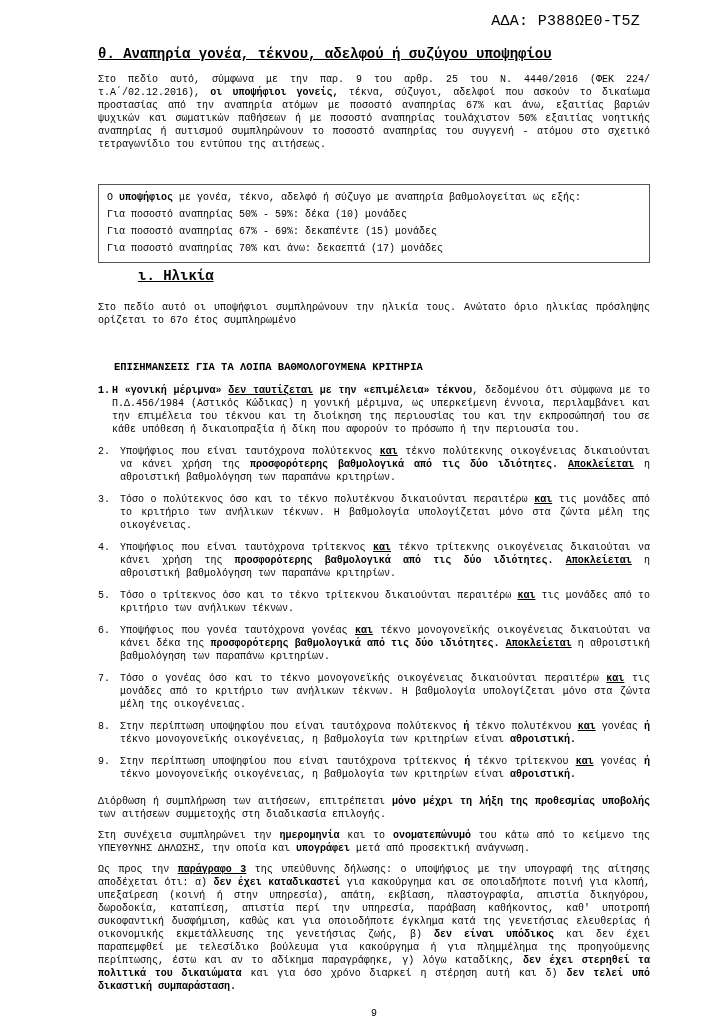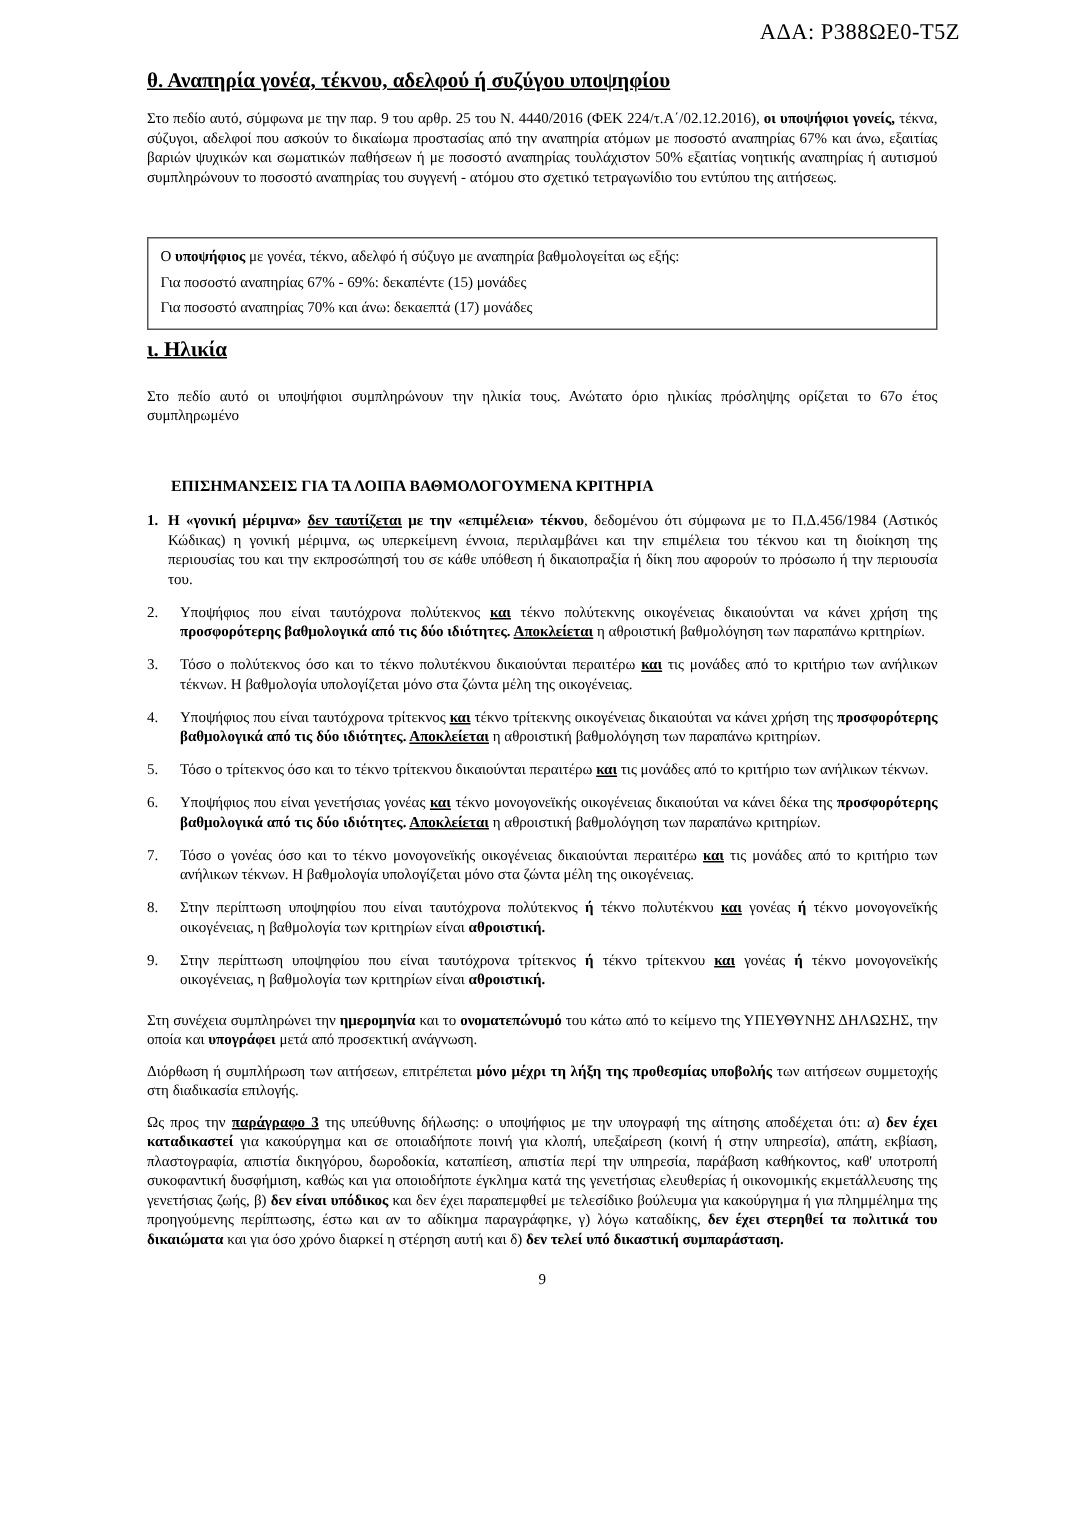--- a/index.html
+++ b/index.html
@@ -3,25 +3,25 @@
 <meta charset="utf-8">
 <style>
   html,body { margin:0; padding:0; background:#ffffff; }
   .page {
     position: relative;
     width: 724px;
     height: 1024px;
     margin: 0 auto;
     background: #ffffff;
     color: #000000;
-    font-family: Liberation Serif, serif;
+    font-family: Liberation Mono, monospace;
     font-size: 10px;
     line-height: 13px;
     box-sizing: border-box;
-    padding: 48px 99px 0 98px;
+    padding: 48px 74px 0 98px;
     overflow: hidden;
   }
   .b { font-weight: bold; }
   .u { text-decoration: underline; }
   .ada {
     position: absolute;
     top: 13px;
     right: 84px;
     font-size: 15px;
     line-height: 18px;
@@ -35,21 +35,21 @@
   }
   .para { margin: 0; text-align: justify; }
   .intro { margin-bottom: 33px; }
   .score-box {
     border: 1px solid #555555;
     padding: 6px 8px 7px 8px;
     margin-bottom: 7px;
   }
   .box-line { margin: 0 0 4px 0; text-align: left; }
   .box-line:last-child { margin-bottom: 0; }
-  .age-heading { margin-top: 0; margin-bottom: 18px; }
+  .age-heading { margin-top: 0; margin-bottom: 18px; margin-left: 40px; }
   .age-para { margin-bottom: 34px; }
   .notes-title {
     font-weight: bold;
     font-size: 10.5px;
     margin: 0 0 10px 16px;
   }
   ul.notes-list { list-style: none; margin: 0 0 14px 0; padding: 0; }
   .note-item { display: flex; margin-bottom: 9px; }
   .note-item .num { flex: 0 0 22px; }
   .note-item:first-child .num { flex-basis: 14px; font-weight: bold; }
@@ -67,20 +67,21 @@
 <div class="page">
 
   <div class="ada">ΑΔΑ: Ρ388ΩΕ0-Τ5Ζ</div>
 
   <h2 class="sec-heading">θ. Αναπηρία γονέα, τέκνου, αδελφού ή συζύγου υποψηφίου</h2>
 
   <p class="para intro"><span>Στο πεδίο αυτό, σύμφωνα με την παρ. 9 του αρθρ. 25 του Ν. 4440/2016 (ΦΕΚ 224/τ.Α΄/02.12.2016), </span><span class="b">οι υποψήφιοι γονείς,</span><span> τέκνα, σύζυγοι, αδελφοί που ασκούν το δικαίωμα προστασίας από την αναπηρία ατόμων με ποσοστό αναπηρίας 67% και άνω, εξαιτίας βαριών ψυχικών και σωματικών παθήσεων ή με ποσοστό αναπηρίας τουλάχιστον 50% εξαιτίας νοητικής αναπηρίας ή αυτισμού συμπληρώνουν το ποσοστό αναπηρίας του συγγενή - ατόμου στο σχετικό τετραγωνίδιο του εντύπου της αιτήσεως.</span></p>
 
   <div class="score-box">
     <p class="box-line"><span>Ο </span><span class="b">υποψήφιος</span><span> με γονέα, τέκνο, αδελφό ή σύζυγο με αναπηρία βαθμολογείται ως εξής:</span></p>
+    <p class="box-line"><span>Για ποσοστό αναπηρίας 50% - 59%: δέκα (10) μονάδες</span></p>
     <p class="box-line"><span>Για ποσοστό αναπηρίας 67% - 69%: δεκαπέντε (15) μονάδες</span></p>
     <p class="box-line"><span>Για ποσοστό αναπηρίας 70% και άνω: δεκαεπτά (17) μονάδες</span></p>
   </div>
 
   <h2 class="sec-heading age-heading">ι. Ηλικία</h2>
 
   <p class="para age-para">Στο πεδίο αυτό οι υποψήφιοι συμπληρώνουν την ηλικία τους. Ανώτατο όριο ηλικίας πρόσληψης ορίζεται το 67ο έτος συμπληρωμένο</p>
 
   <h3 class="notes-title">ΕΠΙΣΗΜΑΝΣΕΙΣ ΓΙΑ ΤΑ ΛΟΙΠΑ ΒΑΘΜΟΛΟΓΟΥΜΕΝΑ ΚΡΙΤΗΡΙΑ</h3>
 
@@ -100,35 +101,35 @@
     <li class="note-item">
       <span class="num">4.</span>
       <div class="txt"><span>Υποψήφιος που είναι ταυτόχρονα τρίτεκνος </span><span class="b u">και</span><span> τέκνο τρίτεκνης οικογένειας δικαιούται να κάνει χρήση της </span><span class="b">προσφορότερης βαθμολογικά από τις δύο ιδιότητες. </span><span class="b u">Αποκλείεται</span><span> η αθροιστική βαθμολόγηση των παραπάνω κριτηρίων.</span></div>
     </li>
     <li class="note-item">
       <span class="num">5.</span>
       <div class="txt"><span>Τόσο ο τρίτεκνος όσο και το τέκνο τρίτεκνου δικαιούνται περαιτέρω </span><span class="b u">και</span><span> τις μονάδες από το κριτήριο των ανήλικων τέκνων.</span></div>
     </li>
     <li class="note-item">
       <span class="num">6.</span>
-      <div class="txt"><span>Υποψήφιος που είναι γενετήσιας γονέας </span><span class="b u">και</span><span> τέκνο μονογονεϊκής οικογένειας δικαιούται να κάνει δέκα της </span><span class="b">προσφορότερης βαθμολογικά από τις δύο ιδιότητες. </span><span class="b u">Αποκλείεται</span><span> η αθροιστική βαθμολόγηση των παραπάνω κριτηρίων.</span></div>
+      <div class="txt"><span>Υποψήφιος που γονέα ταυτόχρονα γονέας </span><span class="b u">και</span><span> τέκνο μονογονεϊκής οικογένειας δικαιούται να κάνει δέκα της </span><span class="b">προσφορότερης βαθμολογικά από τις δύο ιδιότητες. </span><span class="b u">Αποκλείεται</span><span> η αθροιστική βαθμολόγηση των παραπάνω κριτηρίων.</span></div>
     </li>
     <li class="note-item">
       <span class="num">7.</span>
       <div class="txt"><span>Τόσο ο γονέας όσο και το τέκνο μονογονεϊκής οικογένειας δικαιούνται περαιτέρω </span><span class="b u">και</span><span> τις μονάδες από το κριτήριο των ανήλικων τέκνων. Η βαθμολογία υπολογίζεται μόνο στα ζώντα μέλη της οικογένειας.</span></div>
     </li>
     <li class="note-item">
       <span class="num">8.</span>
       <div class="txt"><span>Στην περίπτωση υποψηφίου που είναι ταυτόχρονα πολύτεκνος </span><span class="b">ή</span><span> τέκνο πολυτέκνου </span><span class="b u">και</span><span> γονέας </span><span class="b">ή</span><span> τέκνο μονογονεϊκής οικογένειας, η βαθμολογία των κριτηρίων είναι </span><span class="b">αθροιστική.</span></div>
     </li>
     <li class="note-item">
       <span class="num">9.</span>
       <div class="txt"><span>Στην περίπτωση υποψηφίου που είναι ταυτόχρονα τρίτεκνος </span><span class="b">ή</span><span> τέκνο τρίτεκνου </span><span class="b u">και</span><span> γονέας </span><span class="b">ή</span><span> τέκνο μονογονεϊκής οικογένειας, η βαθμολογία των κριτηρίων είναι </span><span class="b">αθροιστική.</span></div>
     </li>
   </ul>
 
+  <p class="closing-para"><span>Διόρθωση ή συμπλήρωση των αιτήσεων, επιτρέπεται </span><span class="b">μόνο μέχρι τη λήξη της προθεσμίας υποβολής</span><span> των αιτήσεων συμμετοχής στη διαδικασία επιλογής.</span></p>
   <p class="closing-para"><span>Στη συνέχεια συμπληρώνει την </span><span class="b">ημερομηνία</span><span> και το </span><span class="b">ονοματεπώνυμό</span><span> του κάτω από το κείμενο της ΥΠΕΥΘΥΝΗΣ ΔΗΛΩΣΗΣ, την οποία και </span><span class="b">υπογράφει</span><span> μετά από προσεκτική ανάγνωση.</span></p>
-  <p class="closing-para"><span>Διόρθωση ή συμπλήρωση των αιτήσεων, επιτρέπεται </span><span class="b">μόνο μέχρι τη λήξη της προθεσμίας υποβολής</span><span> των αιτήσεων συμμετοχής στη διαδικασία επιλογής.</span></p>
   <p class="closing-para"><span>Ως προς την </span><span class="b u">παράγραφο 3</span><span> της υπεύθυνης δήλωσης: ο υποψήφιος με την υπογραφή της αίτησης αποδέχεται ότι: α) </span><span class="b">δεν έχει καταδικαστεί</span><span> για κακούργημα και σε οποιαδήποτε ποινή για κλοπή, υπεξαίρεση (κοινή ή στην υπηρεσία), απάτη, εκβίαση, πλαστογραφία, απιστία δικηγόρου, δωροδοκία, καταπίεση, απιστία περί την υπηρεσία, παράβαση καθήκοντος, καθ' υποτροπή συκοφαντική δυσφήμιση, καθώς και για οποιοδήποτε έγκλημα κατά της γενετήσιας ελευθερίας ή οικονομικής εκμετάλλευσης της γενετήσιας ζωής, β) </span><span class="b">δεν είναι υπόδικος</span><span> και δεν έχει παραπεμφθεί με τελεσίδικο βούλευμα για κακούργημα ή για πλημμέλημα της προηγούμενης περίπτωσης, έστω και αν το αδίκημα παραγράφηκε, γ) λόγω καταδίκης, </span><span class="b">δεν έχει στερηθεί τα πολιτικά του δικαιώματα</span><span> και για όσο χρόνο διαρκεί η στέρηση αυτή και δ) </span><span class="b">δεν τελεί υπό δικαστική συμπαράσταση.</span></p>
 
   <div class="page-number">9</div>
 
 </div>
 
 </body></html>

